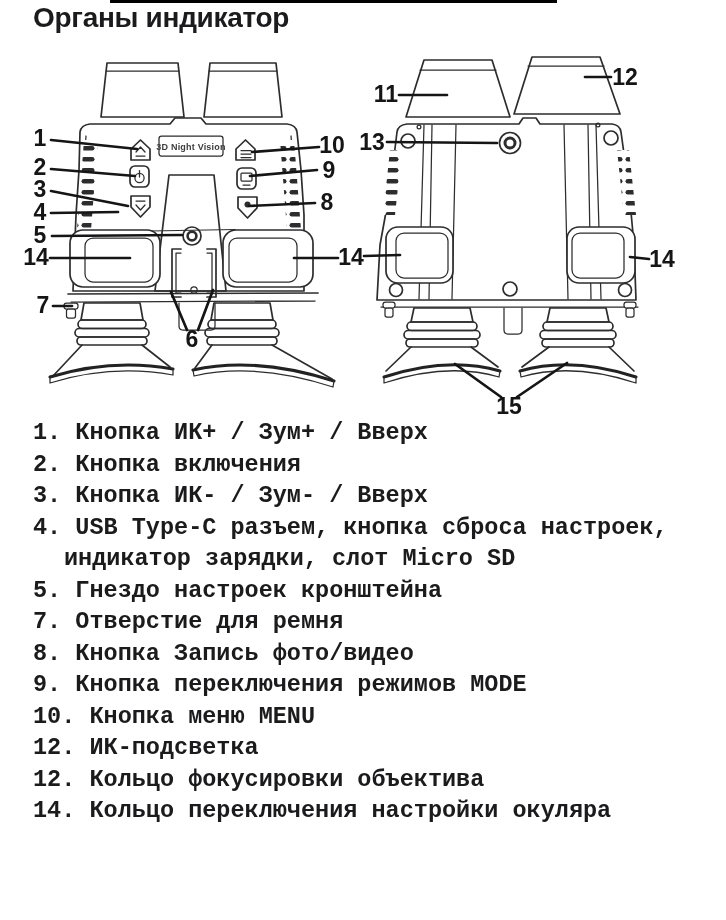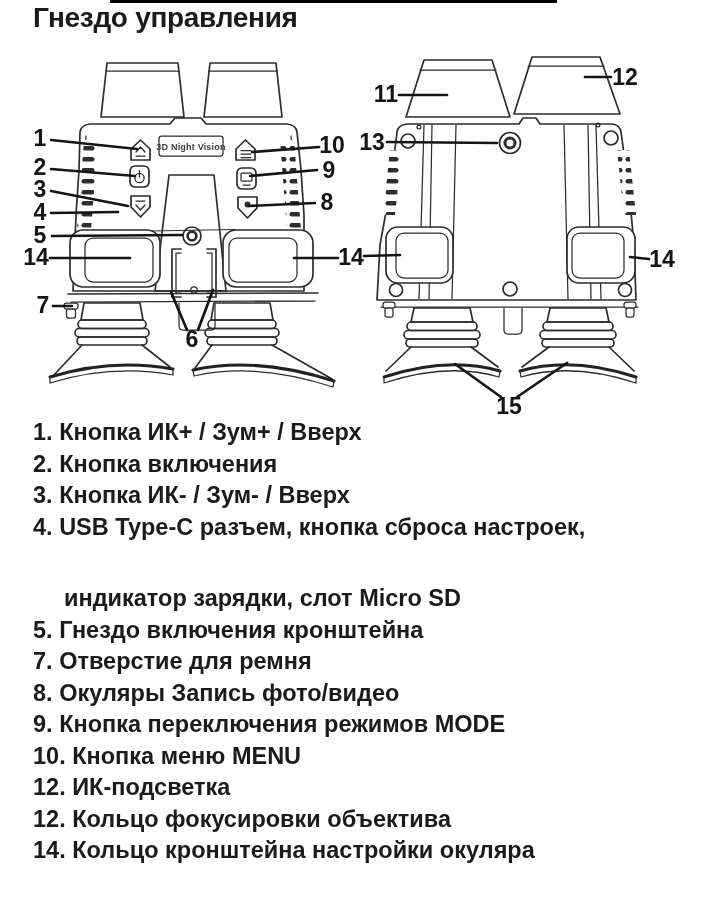--- a/index.html
+++ b/index.html
@@ -22,28 +22,28 @@
   .lead{stroke:#151515;stroke-width:2.7;fill:none;stroke-linecap:round;}
   .rim{stroke:#222224;stroke-width:3.1;fill:none;stroke-linecap:round;}
   .callout{font:700 23px "Liberation Sans",sans-serif;fill:#151515;text-anchor:middle;}
   .plate-label{font:700 9px "Liberation Sans",sans-serif;fill:#3d3d40;letter-spacing:.2px;text-anchor:middle;}
   
   .legend{
     position:absolute;left:33px;top:417px;width:678px;
     margin:0;padding:0;list-style:none;
     font:700 23.5px/31.5px "Liberation Sans",sans-serif;color:#1b1b1d;
   }
-  .legend li{padding-left:31px;text-indent:-31px;}
-  .legend .line2{display:block;text-indent:0;margin-top:40px;}
+  .legend li{padding-left:31px;text-indent:-31px;font-family:Liberation Mono, monospace;}
+  .legend .line2{display:block;text-indent:0;}
 </style>
 </head>
 <body>
 
 <div class="edge-bar"></div>
-<h1 class="page-title">Гнездо управления</h1>
+<h1 class="page-title">Органы индикатор</h1>
 
 <svg class="diagram" width="726" height="365" viewBox="0 55 726 365" xmlns="http://www.w3.org/2000/svg">
   <defs>
     <pattern id="knurlA" width="6.4" height="12" patternUnits="userSpaceOnUse">
       <rect width="6.4" height="12" fill="#ffffff"></rect>
       <line x1="3.2" y1="0" x2="3.2" y2="12" stroke="#2d2d2f" stroke-width="1.9"></line>
     </pattern>
     <pattern id="knurlB" width="5" height="12" patternUnits="userSpaceOnUse">
       <rect width="5" height="12" fill="#ffffff"></rect>
       <line x1="2.5" y1="0" x2="2.5" y2="12" stroke="#2d2d2f" stroke-width="1.6"></line>
@@ -277,21 +277,21 @@
     <text class="callout" x="662" y="267">14</text>
     <text class="callout" x="509" y="414">15</text>
   </g>
 </svg>
 
 <ol class="legend">
   <li><span>1.</span> <span>Кнопка ИК+ / Зум+ / Вверх</span></li>
   <li><span>2.</span> <span>Кнопка включения</span></li>
   <li><span>3.</span> <span>Кнопка ИК- / Зум- / Вверх</span></li>
   <li><span>4.</span> <span>USB Type-C разъем, кнопка сброса настроек,</span><span class="line2">индикатор зарядки, слот Micro SD</span></li>
-  <li><span>5.</span> <span>Гнездо включения кронштейна</span></li>
+  <li><span>5.</span> <span>Гнездо настроек кронштейна</span></li>
   <li><span>7.</span> <span>Отверстие для ремня</span></li>
-  <li><span>8.</span> <span>Окуляры Запись фото/видео</span></li>
+  <li><span>8.</span> <span>Кнопка Запись фото/видео</span></li>
   <li><span>9.</span> <span>Кнопка переключения режимов MODE</span></li>
   <li><span>10.</span> <span>Кнопка меню MENU</span></li>
   <li><span>12.</span> <span>ИК-подсветка</span></li>
   <li><span>12.</span> <span>Кольцо фокусировки объектива</span></li>
-  <li><span>14.</span> <span>Кольцо кронштейна настройки окуляра</span></li>
+  <li><span>14.</span> <span>Кольцо переключения настройки окуляра</span></li>
 </ol>
 
 </body></html>

